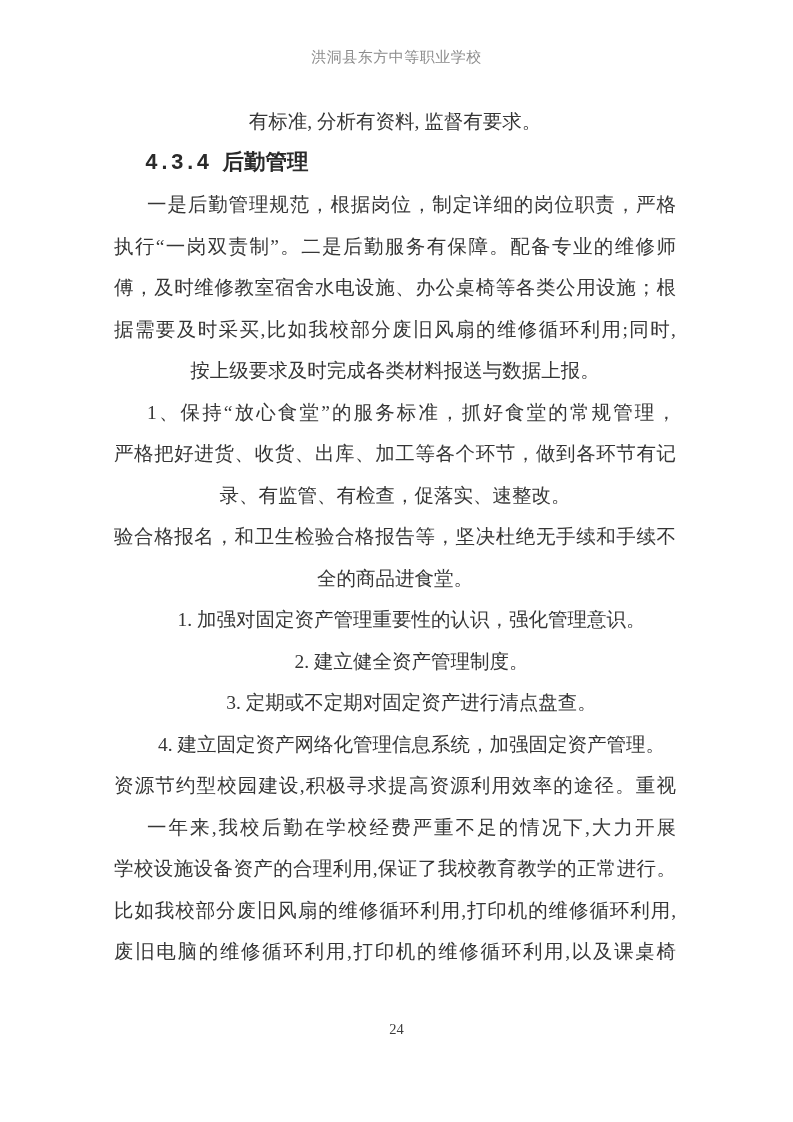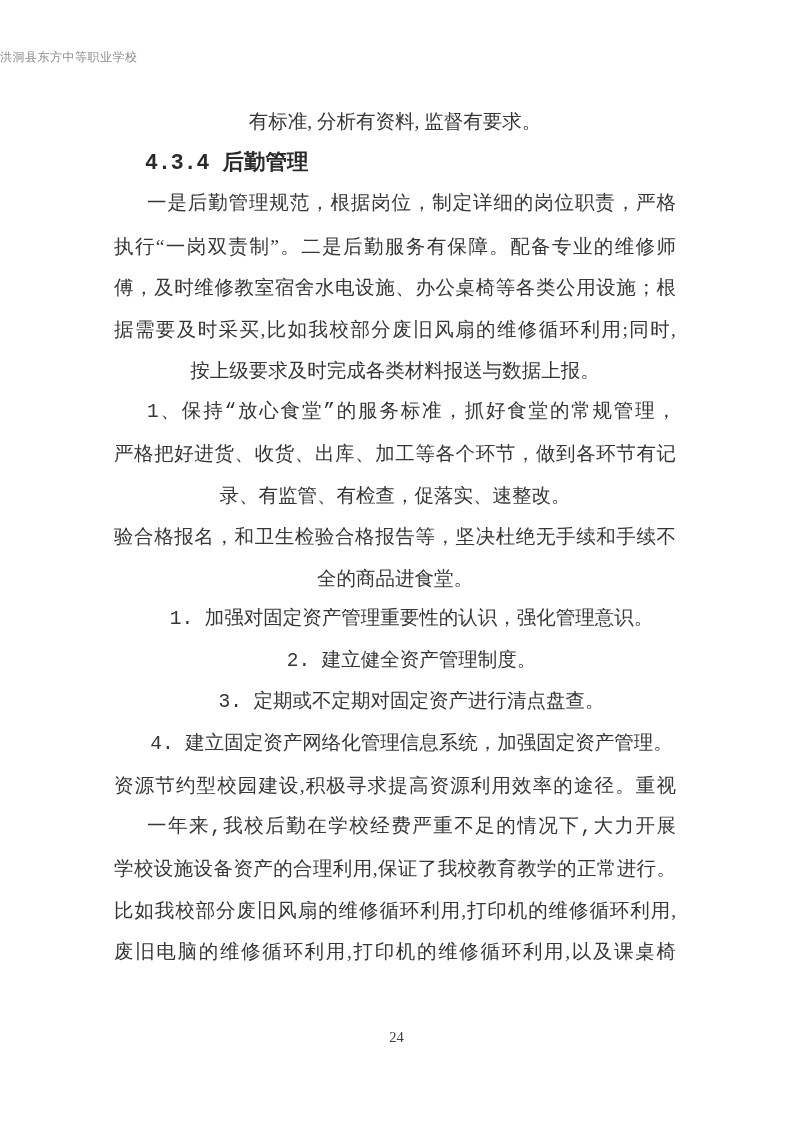--- a/index.html
+++ b/index.html
@@ -13,21 +13,22 @@
     height: 1122px;
     background: #ffffff;
     overflow: hidden;
     font-family: "Liberation Serif", "DejaVu Serif", serif;
   }
   .page-header {
     position: absolute;
     top: 49px;
     left: 0;
     width: 100%;
-    font-size: 12px;
+    text-align: center;
+    font-size: 15px;
     line-height: 17px;
     color: #8c8c8c;
     letter-spacing: 0.5px;
   }
   .doc-body {
     position: absolute;
     left: 114px;
     top: 101px;
     width: 562px;
     font-size: 19.5px;
@@ -40,40 +41,38 @@
   }
   .plain {
     text-align: center;
   }
   .fill {
     text-align: justify;
     text-align-last: justify;
   }
   .indent {
     text-indent: 33px;
-    font-family: Liberation Mono, monospace;
   }
   .hd {
     font-weight: bold;
     font-size: 21.5px;
     color: #2a2a2a;
     text-indent: 31px;
     text-align: left;
     font-family: Liberation Mono, monospace;
   }
   .page-number {
     position: absolute;
     top: 1020px;
     left: 0;
     width: 100%;
     text-align: center;
     font-size: 14.5px;
     line-height: 18px;
     color: #3c3c3c;
-    margin-top: 8px;
   }
 </style>
 </head>
 <body>
 
 <div class="page">
 
   <div class="page-header">
     <span>洪洞县东方中等职业学校</span>
   </div>

